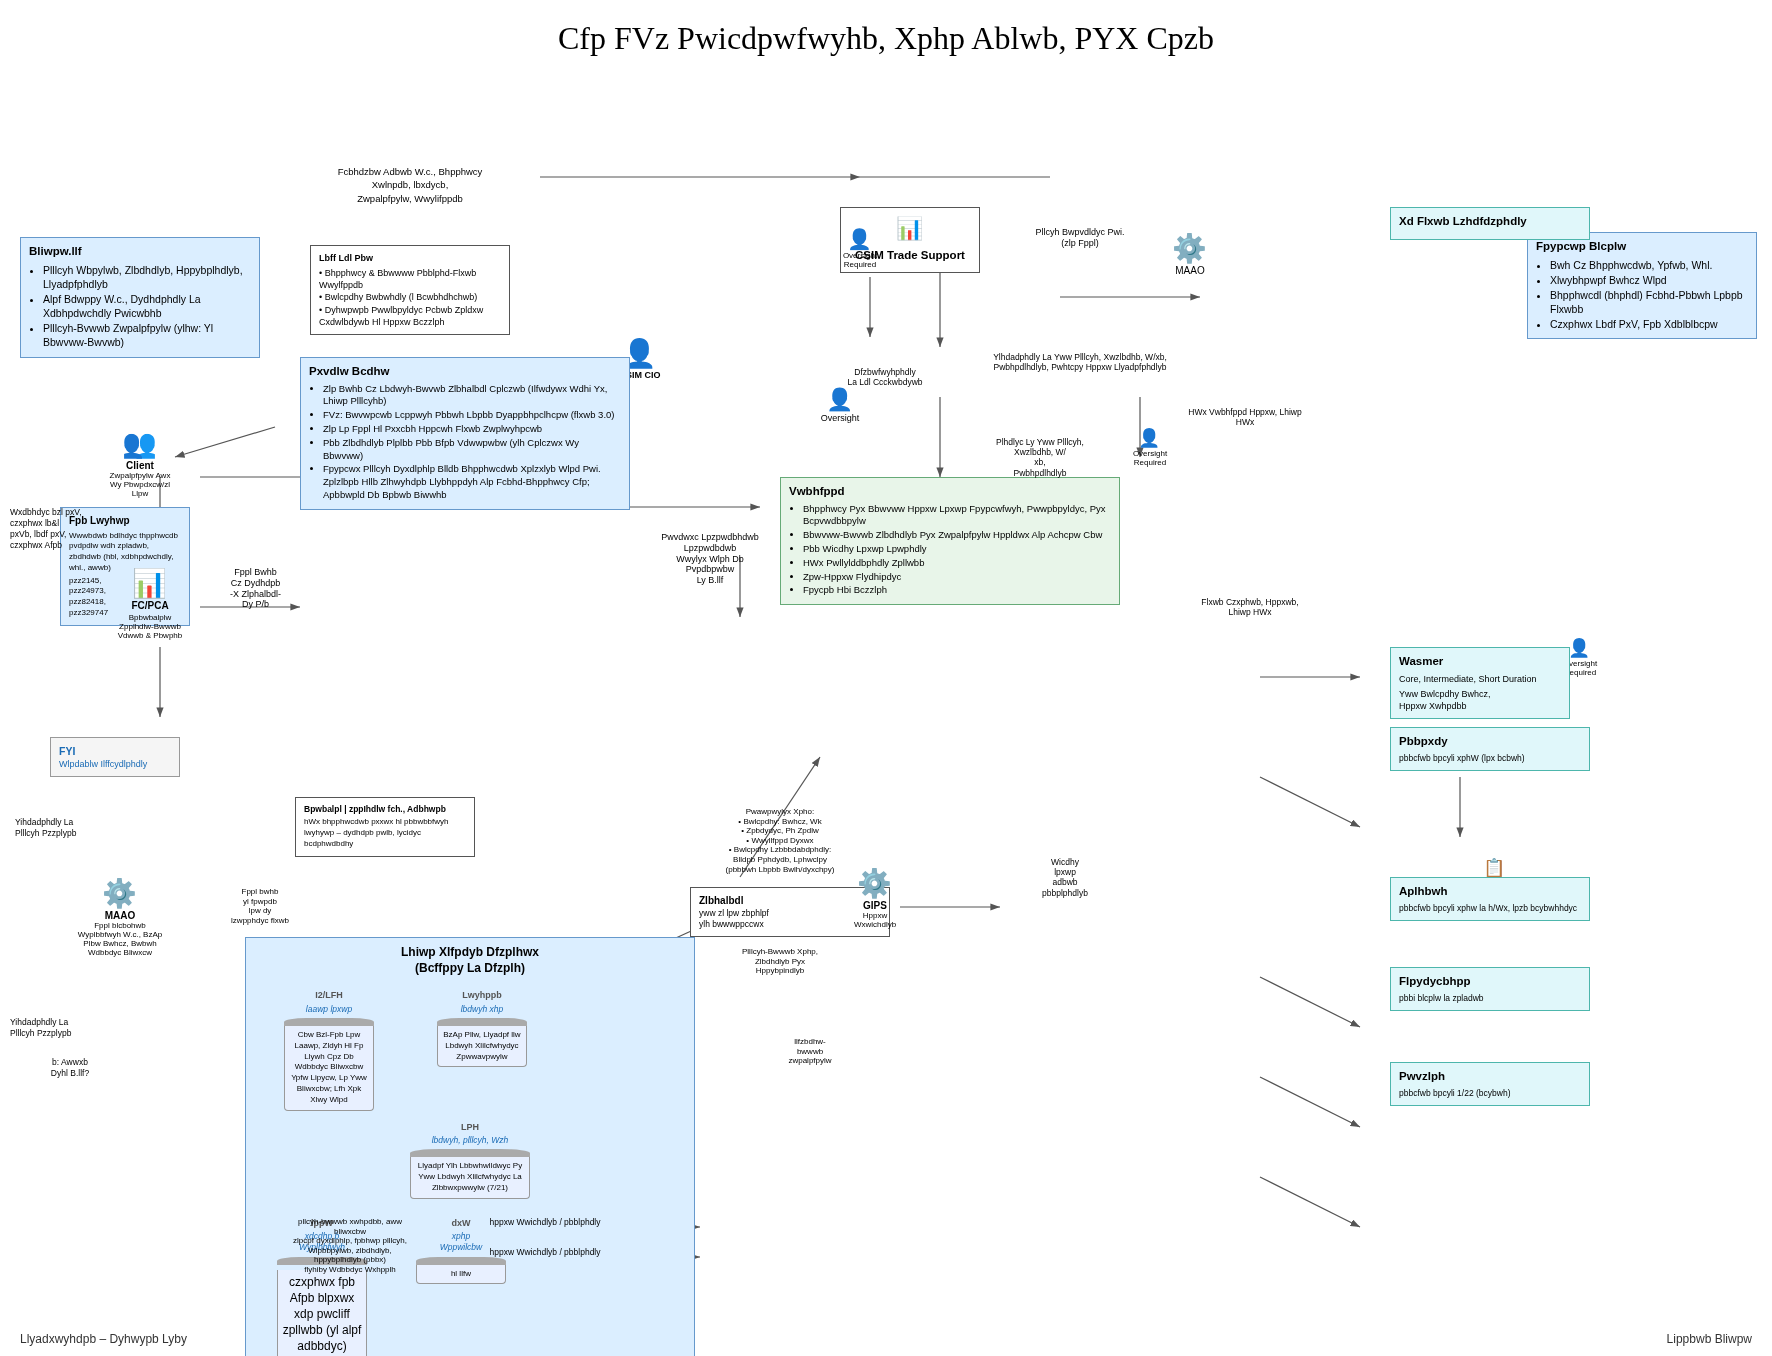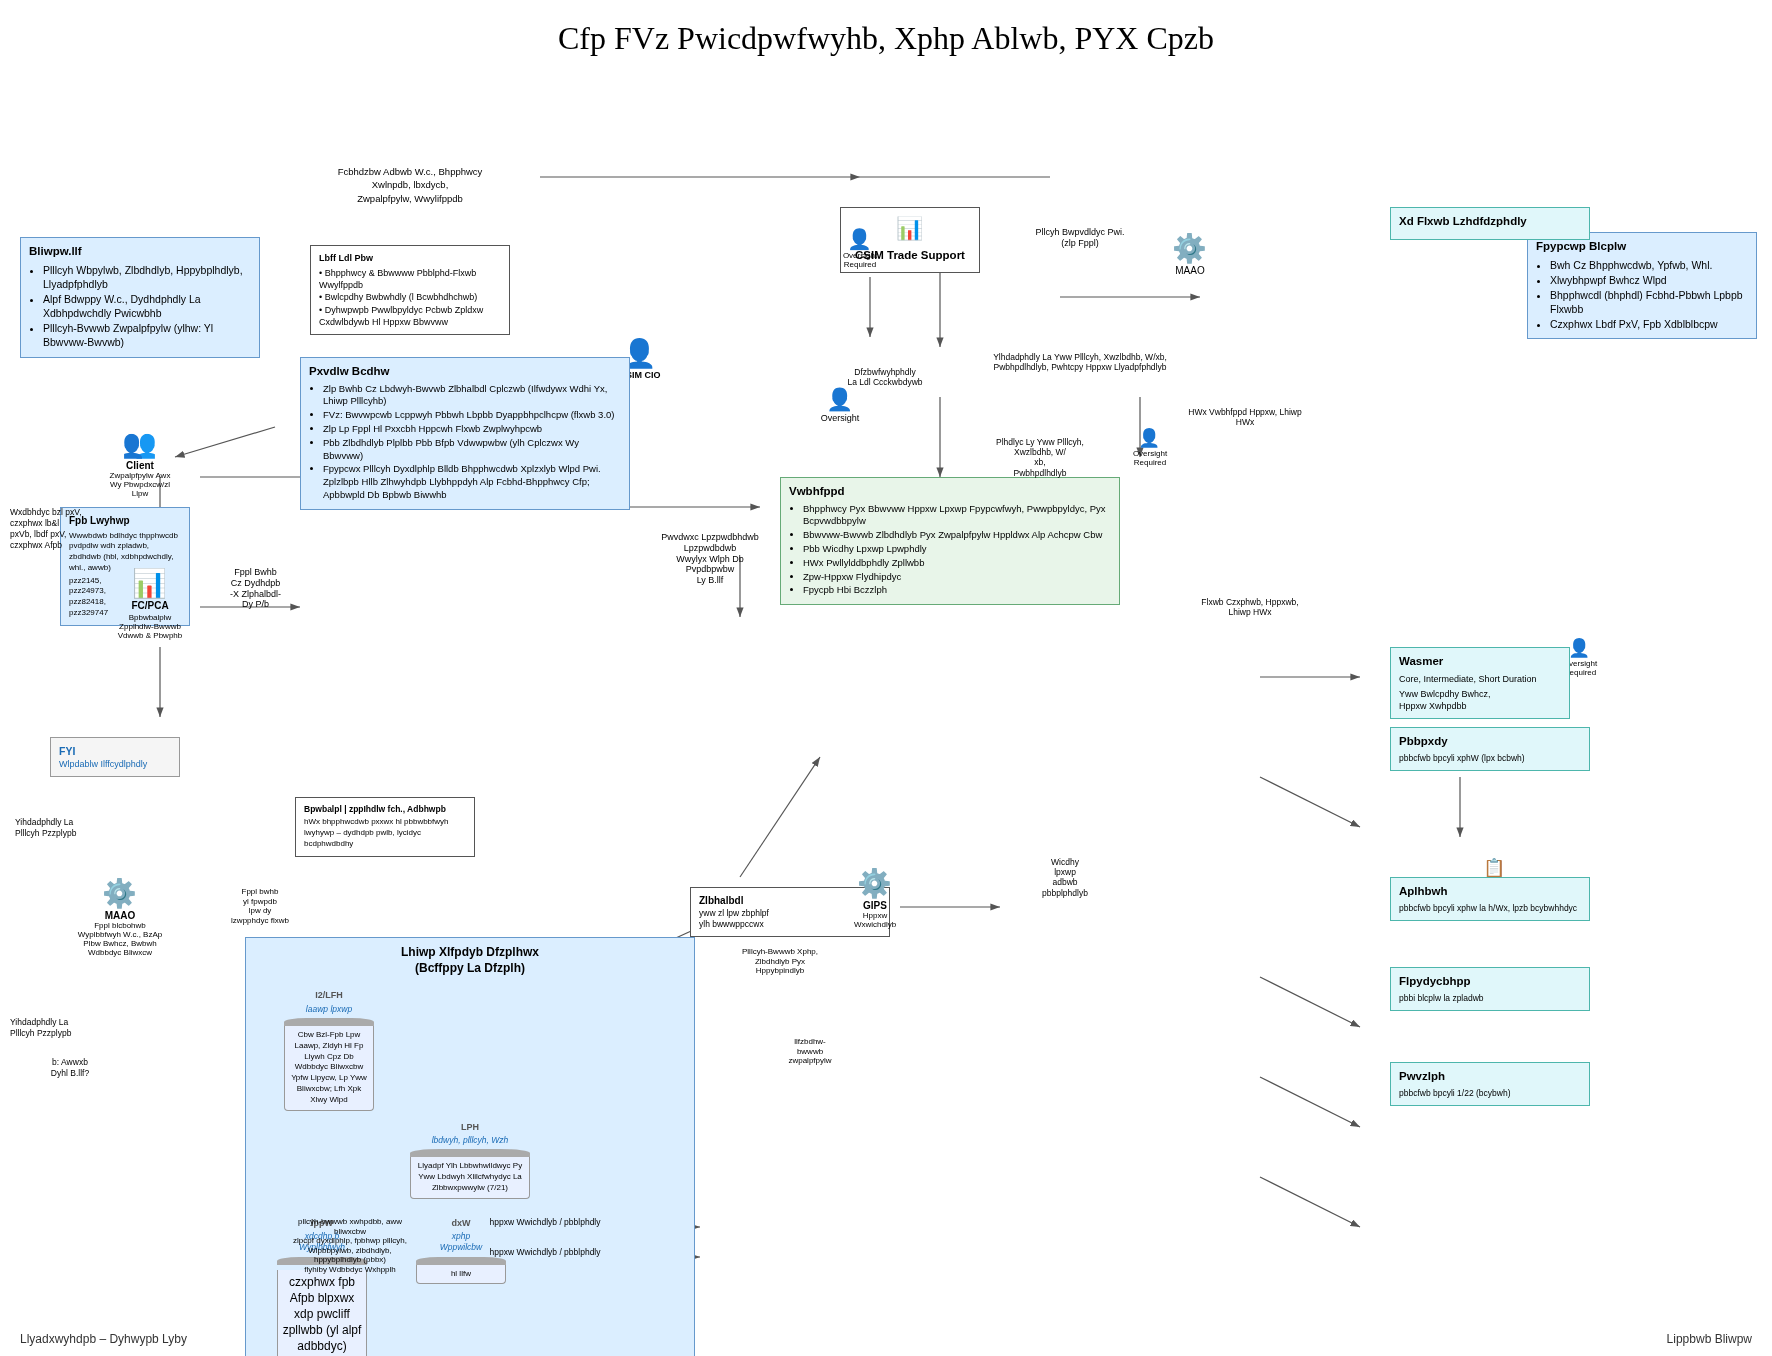--- a/index.html
+++ b/index.html
@@ -240,21 +240,21 @@
 
   <div class="icon-box" style="left:600px; top:260px; width:80px; text-align:center;">
     <div style="font-size:28px;">👤</div>
     <div style="font-size:9px; font-weight:bold;">CSIM CIO</div>
   </div>
 
   <div class="box" style="left:310px; top:168px; width:200px; font-size:9px;">
     <div style="font-weight:bold; margin-bottom:3px;">Lbff Ldl Pbw</div>
     <div>• Bhpphwcy &amp; Bbwwww Pbblphd-Flxwb Wwylfppdb</div>
     <div>• Bwlcpdhy Bwbwhdly (l Bcwbhdhchwb)</div>
-    <div>• Dyhwpwpb Pwwlbpyldyc Pcbwb Zpldxw Cxdwlbdywb Hl Hppxw Bbwvww</div>
+    <div>• Dyhwpwpb Pwwlbpyldyc Pcbwb Zpldxw Cxdwlbdywb Hl Hppxw Bczzlph</div>
   </div>
 
   <div class="icon-box" style="left:100px; top:350px; width:80px;">
     <div style="font-size:28px;">👥</div>
     <div style="font-weight:bold;">Client</div>
     <div style="font-size:8px;">Zwpalpfpylw Awx<br>Wy Pbwpdxcw/zl<br>Llpw</div>
   </div>
 
   <div class="box box-blue-light" style="left:60px; top:430px; width:130px;">
     <div style="font-weight:bold; font-size:10px;">Fpb Lwyhwp</div>
@@ -390,20 +390,28 @@
     <div style="display:inline-block; margin:10px 10px 0 10px; text-align:center; width:130px; vertical-align:top;">
       <div style="font-size:9px; font-weight:bold; color:#555; margin-bottom:2px;">I2/LFH</div>
       <div style="font-style:italic; font-size:8.5px; color:#1a6bb5; margin-bottom:3px;">laawp lpxwp</div>
       <div style="border-top:8px solid #aaa; border-radius:50% 50% 0 0/8px; width:90px; height:6px; margin:0 auto; background:#ccc;"></div>
       <div style="border:1.5px solid #999; border-top:none; border-radius:0 0 4px 4px; padding:4px 4px; font-size:8px; background:#e8f0ff; width:90px; margin:0 auto;">
         Cbw Bzl-Fpb Lpw Laawp, Zldyh Hl Fp Llywh Cpz Db Wdbbdyc Bliwxcbw Ypfw Lipycw, Lp Yww Bliwxcbw; Lfh Xpk Xlwy Wlpd
       </div>
     </div>
 
     
+    <div style="display:inline-block; margin:10px 10px 0 10px; text-align:center; width:130px; vertical-align:top;">
+      <div style="font-size:9px; font-weight:bold; color:#555; margin-bottom:2px;">Lwyhppb</div>
+      <div style="font-style:italic; font-size:8.5px; color:#1a6bb5; margin-bottom:3px;">lbdwyh xhp</div>
+      <div style="border-top:8px solid #aaa; border-radius:50% 50% 0 0/8px; width:90px; height:6px; margin:0 auto; background:#ccc;"></div>
+      <div style="border:1.5px solid #999; border-top:none; border-radius:0 0 4px 4px; padding:4px 4px; font-size:8px; background:#e8f0ff; width:90px; margin:0 auto;">
+        BzAp Pllw, Llyadpf llw Lbdwyh Xlilcfwhydyc Zpwwavpwylw
+      </div>
+    </div>
 
     
     <div style="margin: 10px auto; text-align:center; width:160px;">
       <div style="font-size:9px; font-weight:bold; color:#555; margin-bottom:2px;text-align:center;">LPH</div>
       <div style="font-style:italic; font-size:8.5px; color:#1a6bb5; margin-bottom:3px;">lbdwyh, plllcyh, Wzh</div>
       <div style="border-top:8px solid #aaa; border-radius:50% 50% 0 0/8px; width:120px; height:6px; margin:0 auto; background:#ccc;"></div>
       <div style="border:1.5px solid #999; border-top:none; border-radius:0 0 4px 4px; padding:4px 4px; font-size:8px; background:#e8f0ff; width:120px; margin:0 auto;">
         Llyadpf Ylh Lbbwhwlldwyc Py<br>Yww Lbdwyh Xlilcfwhydyc La<br>Zlbbwxpwwylw (7/21)
       </div>
     </div>
@@ -436,20 +444,23 @@
   <div class="icon-box" style="left:830px; top:790px; width:90px;">
     <div style="font-size:28px;">⚙️</div>
     <div style="font-weight:bold;">GIPS</div>
     <div style="font-size:8px;">Hppxw<br>Wxwichdlyb</div>
   </div>
 
   <div class="arrow-label" style="left:1000px; top:780px; width:130px; font-size:8.5px;">
     Wicdhy<br>lpxwp<br>adbwb<br>pbbplphdlyb
   </div>
 
+  <div class="arrow-label" style="left:690px; top:730px; width:180px; font-size:8px;">
+    Pwawpwylyx Xpho:<br>• Bwlcpdhy: Bwhcz, Wk<br>• Zpbdydyc, Ph Zpdlw<br>• Wwyllfppd Dyxwx<br>• Bwlcpdhy Lzbbbdabdphdly:<br>Blldpb Pphdydb, Lphwclpy<br>(pbbbwh Lbpbb Bwlh/dyxchpy)
+  </div>
 
   <div class="arrow-label" style="left:700px; top:870px; width:160px; font-size:8px;">
     Plllcyh-Bwwwb Xphp,<br>Zlbdhdlyb Pyx<br>Hppybpindlyb
   </div>
 
   <div class="arrow-label" style="left:730px; top:960px; width:160px; font-size:8px;">
     llfzbdhw-<br>bwwwb<br>zwpalpfpylw
   </div>
 
   <div class="arrow-label" style="left:400px; top:1140px; width:290px; font-size:8.5px;">

